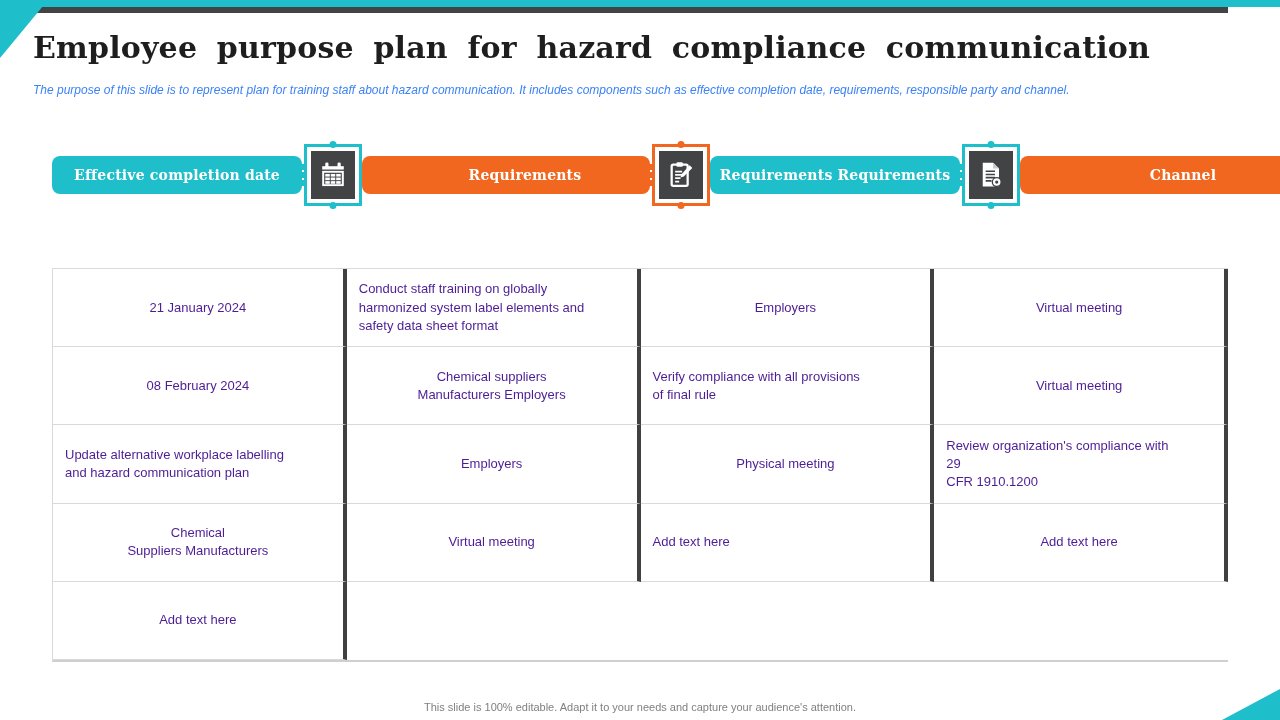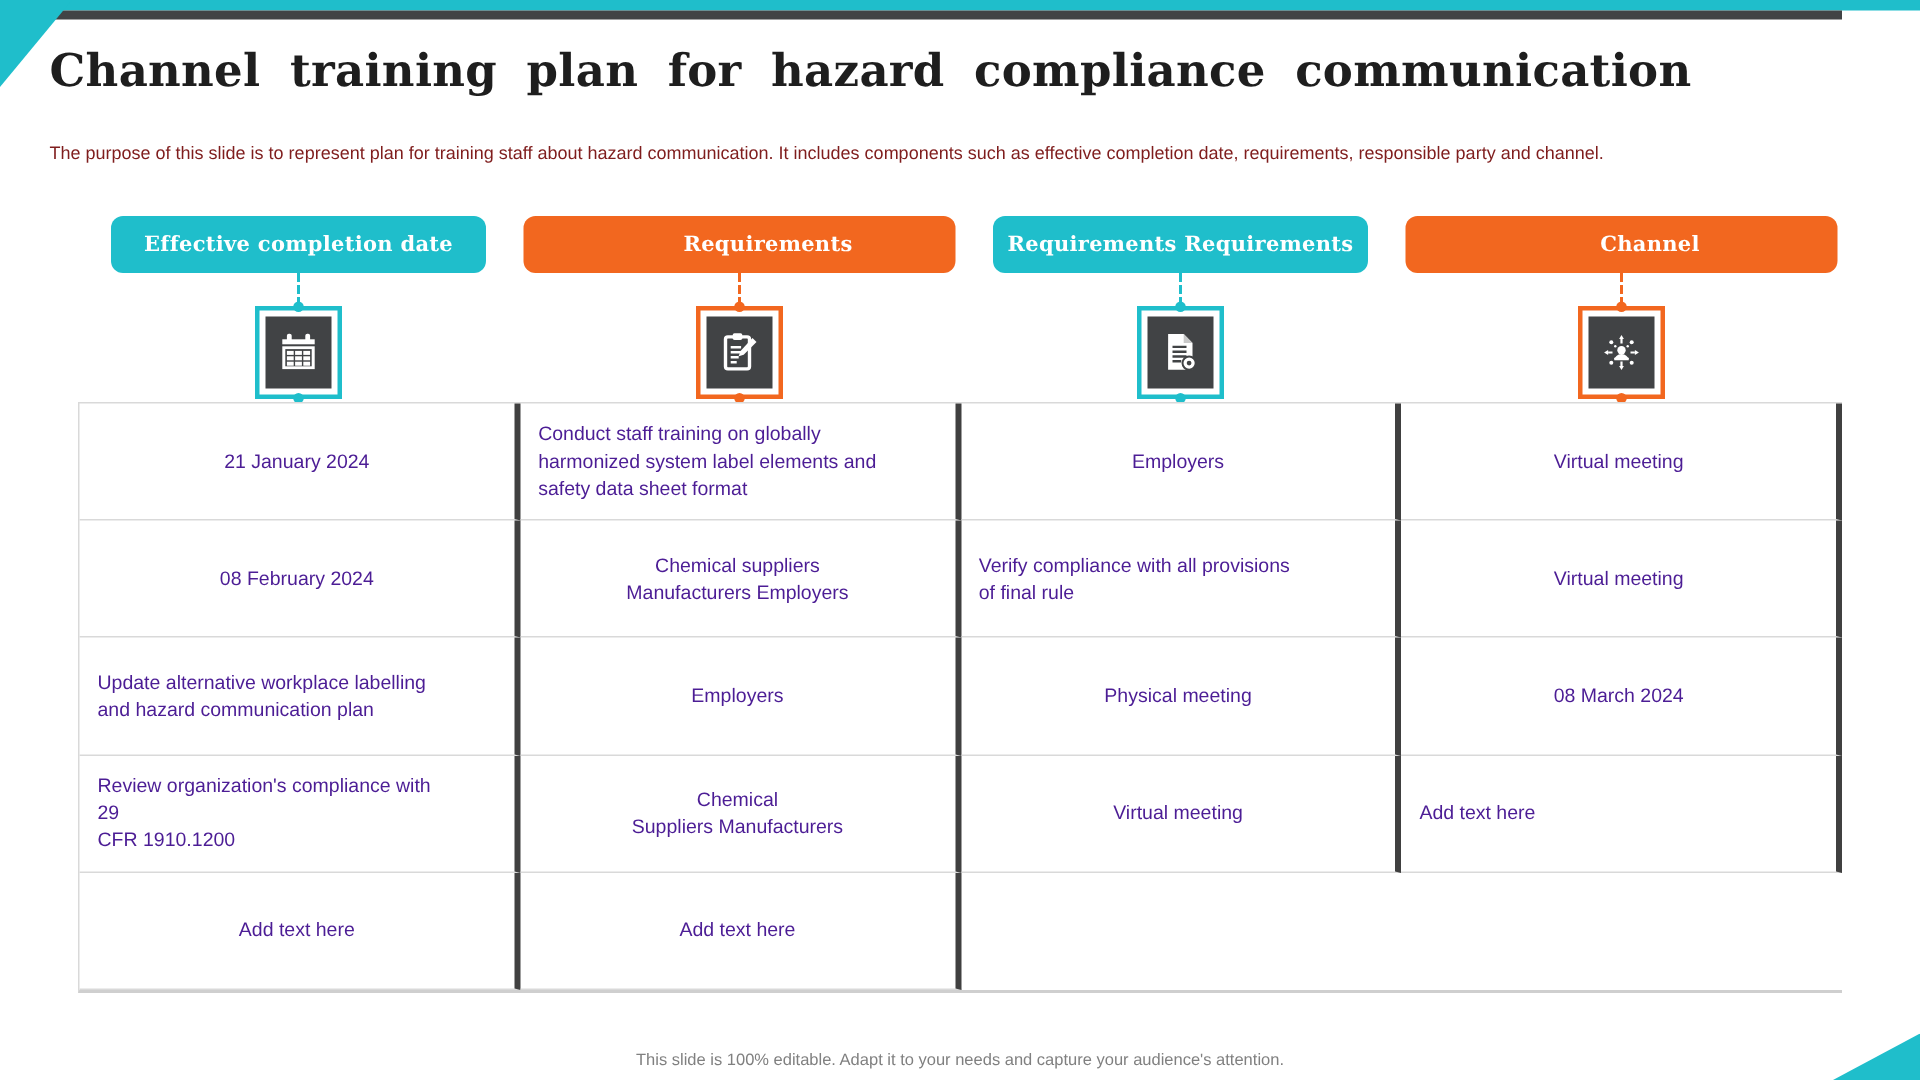--- a/index.html
+++ b/index.html
@@ -13,24 +13,24 @@
   .corner-tl{position:absolute;top:0;left:0;width:48px;height:58px;background:#1FBECB;
     clip-path:polygon(0 0,100% 0,0 100%);}
   .corner-br{position:absolute;right:0;bottom:0;width:58px;height:31px;background:#1FBECB;
     clip-path:polygon(100% 0,100% 100%,0 100%);}
   
   .title{
     position:absolute;left:33px;top:30px;width:1200px;
     font-family:"DejaVu Serif","Liberation Serif",serif;font-weight:700;
     font-size:30px;color:#1e1e1e;word-spacing:9px;letter-spacing:.2px;white-space:nowrap;
   }
-  .subtitle{position:absolute;left:33px;top:95px;width:1180px;font-size:12px;color:#7f1d1d;}
+  .subtitle{position:absolute;left:33px;top:83px;width:1180px;font-size:12px;color:#3b82f6;font-style:italic;}
   
   .header-row{position:absolute;left:52px;top:144px;width:1176px;display:flex;}
-  .hcol{flex:1;display:flex;flex-direction:column;align-items:center;}
+  .hcol{flex:1;display:flex;flex-direction:row;align-items:center;}
   .pill{
     width:250px;height:38px;border-radius:8px;display:flex;align-items:center;justify-content:center;
     color:#fff;font-family:"DejaVu Serif","Liberation Serif",serif;font-weight:700;font-size:14px;
     letter-spacing:.2px;white-space:nowrap;
   }
   .teal .pill{background:#1FBECB;}
   .orange .pill{background:#F2671F;padding-left:38px;}
   .connector{width:0;height:22px;border-left:2px dashed #1FBECB;}
   .orange .connector{border-left-color:#F2671F;}
   .frame{position:relative;width:58px;height:62px;border:3px solid #1FBECB;background:#fff;
@@ -60,21 +60,21 @@
 </head>
 <body>
 
 <div class="slide">
 
   <div class="top-strip"></div>
   <div class="top-bar"></div>
   <div class="corner-tl"></div>
   <div class="corner-br"></div>
 
-  <div class="title">Channel training plan for hazard compliance communication</div>
+  <div class="title">Employee purpose plan for hazard compliance communication</div>
   <div class="subtitle">The purpose of this slide is to represent plan for training staff about hazard communication. It includes components such as effective completion date, requirements, responsible party and channel.</div>
 
   <div class="header-row">
 
     <div class="hcol teal">
       <div class="pill">Effective completion date</div>
       <div class="connector"></div>
       <div class="frame">
         <span class="dot dot-top"></span>
         <div class="icon-box">
@@ -187,21 +187,20 @@
 Manufacturers Employers</div>
     <div class="cell left">Verify compliance with all provisions
 of final rule</div>
     <div class="cell">Virtual meeting</div>
 
     <div class="cell left">Update alternative workplace labelling
 and hazard communication plan</div>
     <div class="cell">Employers</div>
     <div class="cell">Physical meeting</div>
 
-    <div class="cell">08 March 2024</div>
     <div class="cell left">Review organization's compliance with 29
 CFR 1910.1200</div>
     <div class="cell">Chemical
 Suppliers Manufacturers</div>
     <div class="cell">Virtual meeting</div>
 
     <div class="cell left">Add text here</div>
     <div class="cell">Add text here</div>
     <div class="cell">Add text here</div>
   </div>

